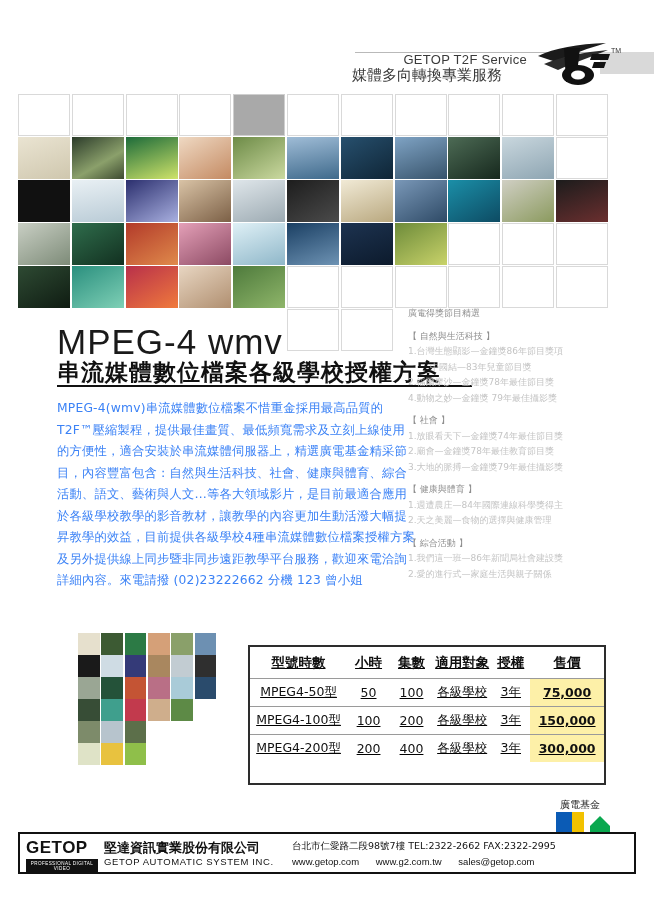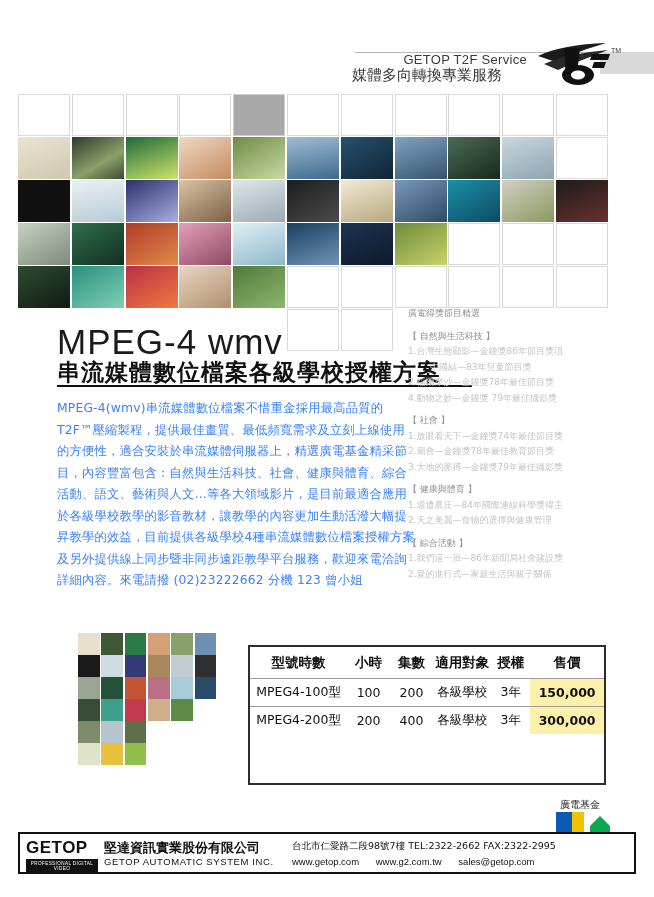--- a/index.html
+++ b/index.html
@@ -162,20 +162,21 @@
     position: absolute;
     left: 253px; top: 650px;
     width: 358px; height: 140px;
     background: #c8c8c8;
     z-index: -1;
   }
   table.pt {
     width: 100%;
     border-collapse: collapse;
     font-family: "DejaVu Sans", sans-serif;
+    text-decoration: underline;
   }
   table.pt th {
     font-size: 13.5px;
     font-weight: bold;
     padding: 7px 2px 6px;
     text-align: center;
     color: #111;
   }
   table.pt td {
     font-size: 12.5px;
@@ -457,20 +458,28 @@
       <tr>
         <th style="width:108px;">型號時數</th>
         <th style="width:44px;">小時</th>
         <th style="width:44px;">集數</th>
         <th style="width:68px;">適用對象</th>
         <th style="width:42px;">授權</th>
         <th class="c-price">售價</th>
       </tr>
     </thead>
     <tbody>
+      <tr>
+        <td class="model">MPEG4-50型</td>
+        <td>50</td>
+        <td>100</td>
+        <td>各級學校</td>
+        <td>3年</td>
+        <td class="price">75,000</td>
+      </tr>
       <tr>
         <td class="model">MPEG4-100型</td>
         <td>100</td>
         <td>200</td>
         <td>各級學校</td>
         <td>3年</td>
         <td class="price">150,000</td>
       </tr>
       <tr>
         <td class="model">MPEG4-200型</td>

